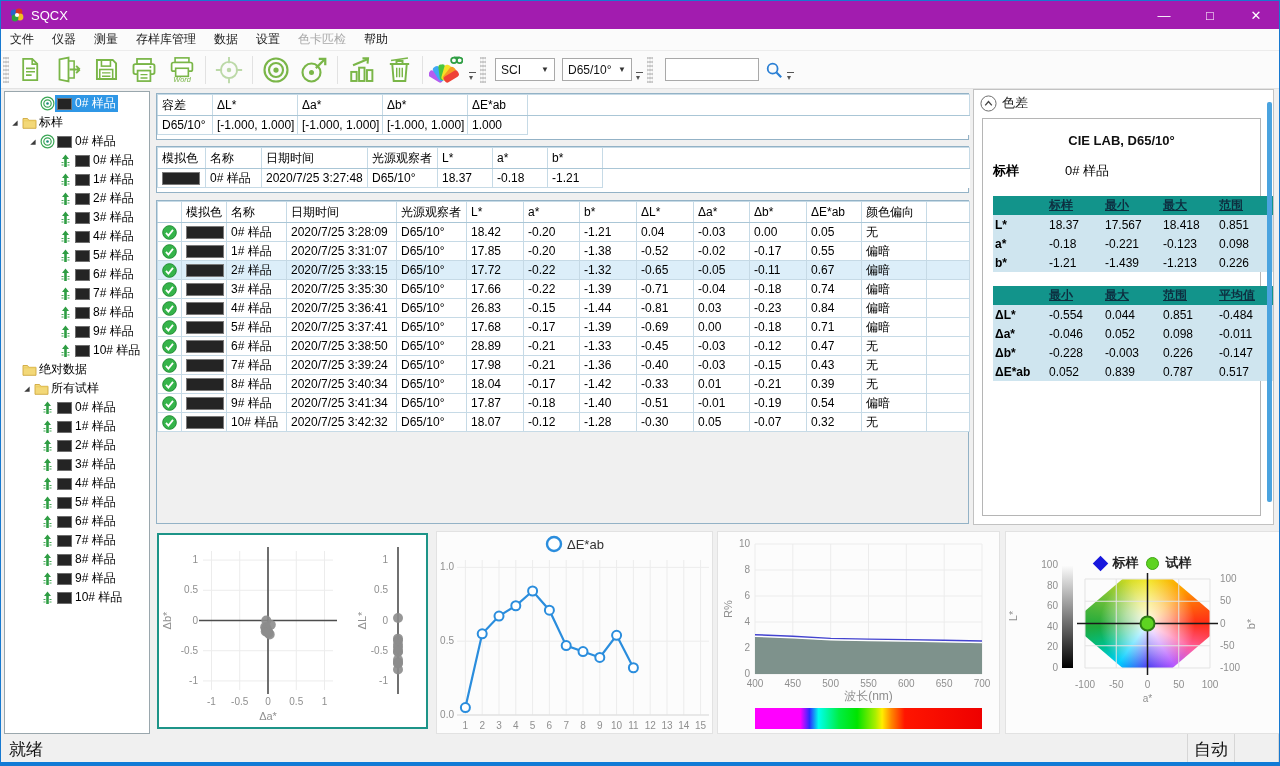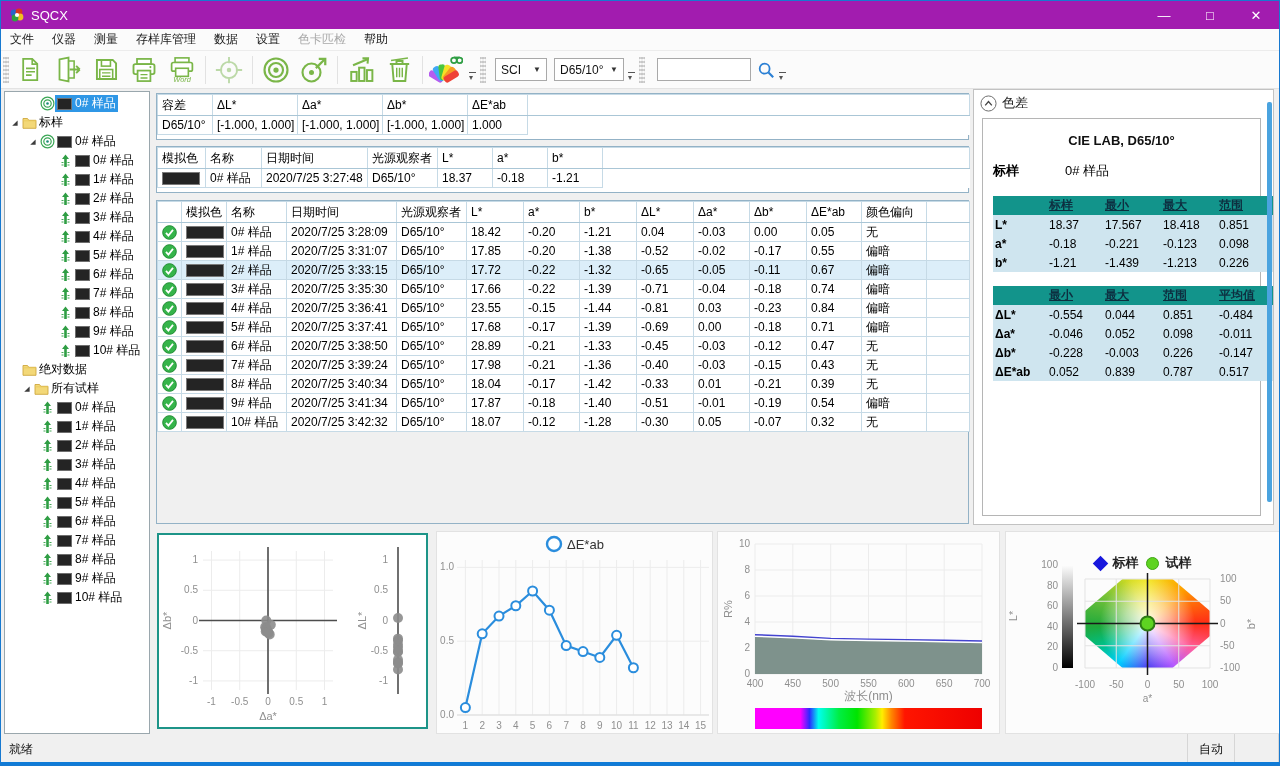--- a/index.html
+++ b/index.html
@@ -13,21 +13,21 @@
   .win-btn{width:46px;height:100%;display:flex;align-items:center;justify-content:center;font-size:13px;color:#fff;}
   
   .menubar{position:absolute;top:28px;left:0;right:0;height:22px;background:#fbfbfb;display:flex;align-items:center;border-bottom:1px solid #ececec;}
   .menu-item{padding:15px 9px;font-size:12px;color:#1a1a1a;}
   .menu-item.mdis{color:#a8a8a8;}
   
   .toolbar{position:absolute;top:50px;left:0;right:0;height:38px;background:#fbfbfb;display:flex;align-items:center;border-bottom:1px solid #e3e3e3;}
   .grip{width:6px;height:26px;margin:0 2px;background-image:radial-gradient(#bdbdbd 1px,transparent 1.2px);background-size:3px 4px;background-position:center;}
   .tsep{width:1px;height:28px;background:#e2e2e2;margin:0 4px;}
   .tbtn{width:38px;height:34px;display:flex;align-items:center;justify-content:center;}
-  .dropdown{height:23px;width:52px;border:1px solid #a9a9a9;background:#fff;display:flex;align-items:center;font-size:12px;padding:0 5px;margin-left:7px;color:#111;}
+  .dropdown{height:23px;width:60px;border:1px solid #a9a9a9;background:#fff;display:flex;align-items:center;font-size:12px;padding:0 5px;margin-left:7px;color:#111;}
   .dropdown .dd-arrow{margin-left:auto;font-size:8px;color:#333;}
   .search-wrap{display:flex;align-items:center;margin-left:10px;}
   .search-input{width:94px;height:23px;border:1px solid #a9a9a9;font-size:12px;padding:0 4px;outline:none;}
   .overflow{font-size:8px;color:#555;margin:14px 2px 0 4px;line-height:8px;}
   .overflow .bar{display:block;width:7px;border-top:1px solid #555;margin:0 auto 1px;}
   
   .tree{position:absolute;top:90px;left:3px;width:146px;height:643px;background:#fff;border:1px solid #9aa7ad;overflow:hidden;padding-top:2px;}
   .trow{display:flex;align-items:center;height:19px;font-size:12px;white-space:nowrap;}
   .exp{width:12px;font-size:7px;color:#3c3c3c;text-align:center;flex:none;}
   .ticon{width:16px;height:15px;flex:none;display:flex;align-items:center;justify-content:center;}
@@ -62,21 +62,21 @@
   .rot{position:absolute;transform:rotate(-90deg);transform-origin:center;font-size:11px;color:#8f8f8f;}
   .tick{position:absolute;font-size:10px;color:#8f8f8f;}
   .legend4{position:absolute;top:22px;left:0;right:0;display:flex;justify-content:center;align-items:center;gap:7px;font-size:13px;color:#222;font-weight:bold;}
   .diamond{width:11px;height:11px;transform:rotate(45deg);display:inline-block;}
   .circ{width:13px;height:13px;border-radius:50%;display:inline-block;}
   .lbar{position:absolute;background:linear-gradient(to bottom,#fdfdfd,#000);}
   .wheel{position:absolute;clip-path:polygon(30% 0,70% 0,100% 36%,100% 64%,70% 100%,30% 100%,0 64%,0 36%);}
   .wheel .conic{position:absolute;inset:0;background:conic-gradient(from 0deg,#f2e615,#ff9e00 13%,#ff2d16 25%,#ff5f9e 33%,#b65cff 41%,#3c2bf0 50%,#00cfff 60%,#00bf86 68%,#1ea93c 74%,#7ec437 85%,#d6dc20 94%,#f2e615 100%);}
   .wheel .wash{position:absolute;inset:0;background:radial-gradient(circle at 50% 50%,rgba(255,255,255,.95) 0%,rgba(255,255,255,.55) 30%,rgba(255,255,255,0) 62%);}
   
-  .statusbar{position:absolute;top:733px;left:0;right:0;height:30px;background:#f0f0f0;display:flex;align-items:center;font-size:12px;color:#111;}
+  .statusbar{position:absolute;top:733px;left:0;right:0;height:30px;background:#f0f0f0;display:flex;align-items:center;font-size:17px;color:#111;}
   .statusbar .left{padding-left:8px;}
   .st-cell{height:100%;display:flex;align-items:center;justify-content:center;border-left:1px solid #d6d6d6;border-right:1px solid #d6d6d6;}
   .bottomline{position:absolute;left:0;right:0;bottom:0;height:3px;background:#0f7bd7;}
   svg text{font-family:"Liberation Sans","DejaVu Sans",sans-serif;}
 </style>
 </head>
 <body>
 
 <div class="window">
 
@@ -828,21 +828,21 @@
                   <path d="M4 7.8l2.4 2.7 4.6-5.6" stroke="#fff" stroke-width="1.8" fill="none"></path>
                 </svg>
               </span>
             </td>
             <td>
               <div class="msw"></div>
             </td>
             <td>4# 样品</td>
             <td>2020/7/25 3:36:41</td>
             <td>D65/10°</td>
-            <td>23.55</td>
+            <td>26.83</td>
             <td>-0.15</td>
             <td>-1.44</td>
             <td>-0.81</td>
             <td>0.03</td>
             <td>-0.23</td>
             <td>0.84</td>
             <td>偏暗</td>
             <td></td>
           </tr>
           <tr class="">

